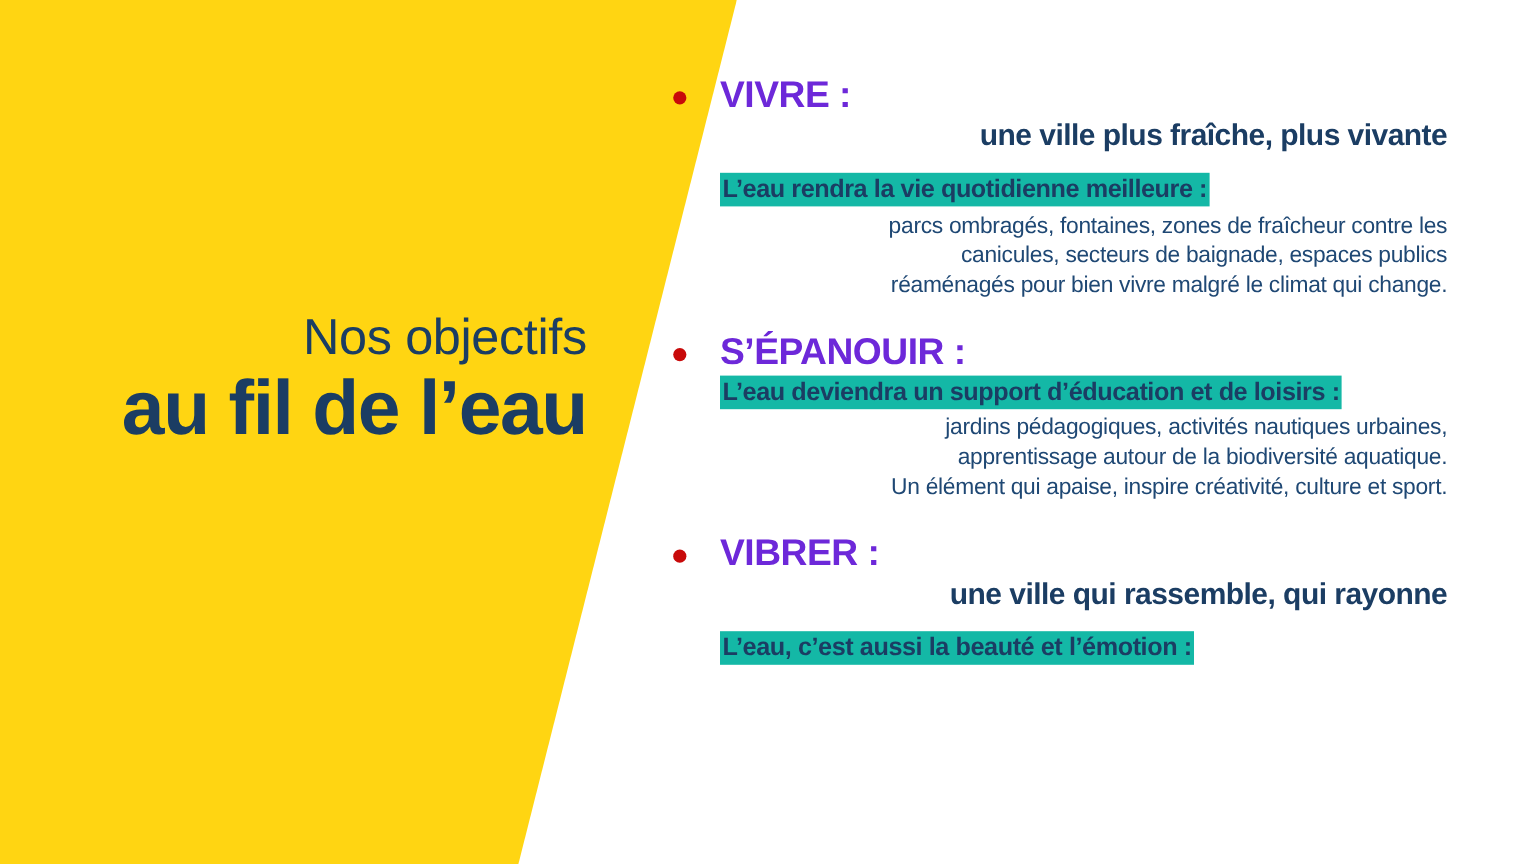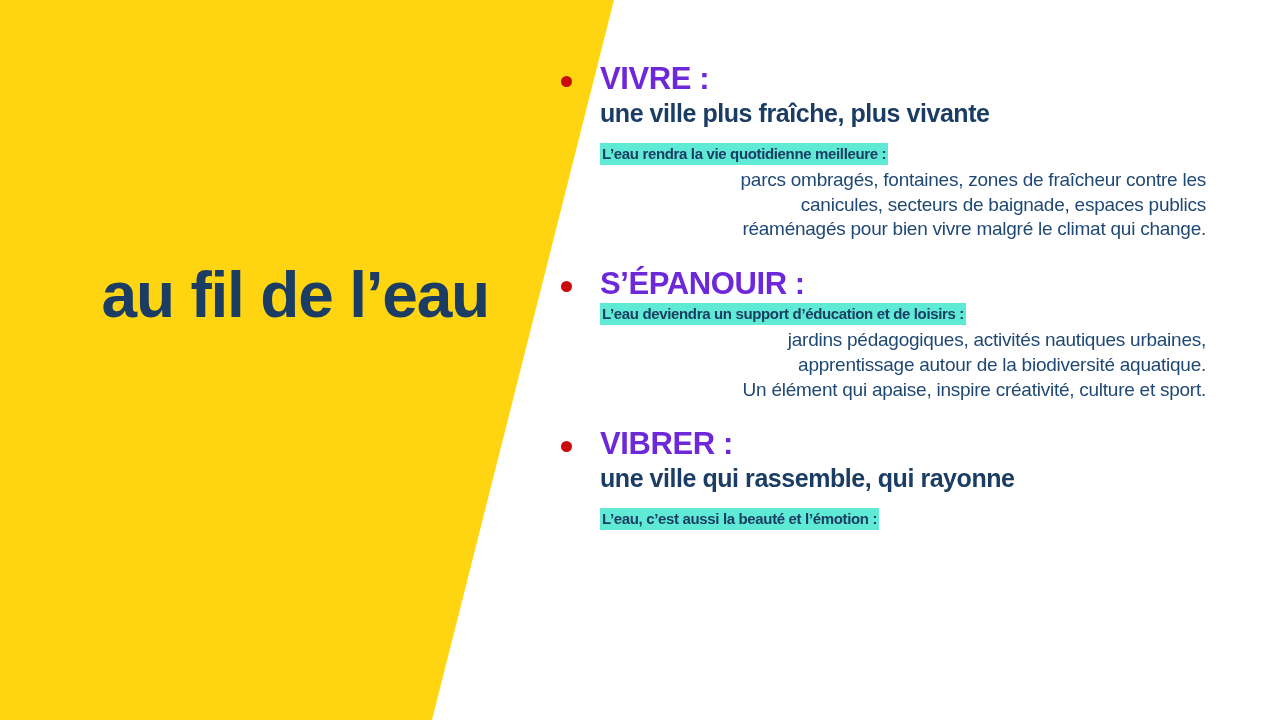--- a/index.html
+++ b/index.html
@@ -95,32 +95,33 @@
     margin: 0;
   }
 
   .objective-subtitle {
     font-size: 25px;
     font-weight: 700;
     color: #1B3D63;
     line-height: 1.24;
     letter-spacing: -0.45px;
     margin: 0 0 14px 0;
+    text-align: right;
   }
 
   .objective-lead-wrap {
     margin: 0 0 1px 0;
     line-height: 0;
   }
   .objective-lead {
     display: inline;
-    font-size: 15px;
+    font-size: 21px;
     font-weight: 700;
     color: #1B3D63;
-    background: #5eead4;
+    background: #14b8a6;
     line-height: 1.42;
     letter-spacing: -0.35px;
     box-decoration-break: clone;
     -webkit-box-decoration-break: clone;
     padding: 2px 2px 3px 2px;
   }
 
   .objective-body {
     font-size: 19px;
     font-weight: 400;
@@ -133,20 +134,21 @@
   }
 </style>
 </head>
 <body>
 
 <div id="slide">
 
   <div id="yellow-panel"></div>
 
   <div id="title-block">
+    <span id="title-line-1">Nos objectifs</span>
     <span id="title-line-2">au fil de l’eau</span>
   </div>
 
   <div id="content-column">
 
     <div class="objective-block">
       <span class="bullet-dot"></span>
       <p class="objective-title">VIVRE :</p>
       <p class="objective-subtitle">une ville plus fraîche, plus vivante</p>
       <div class="objective-lead-wrap">

